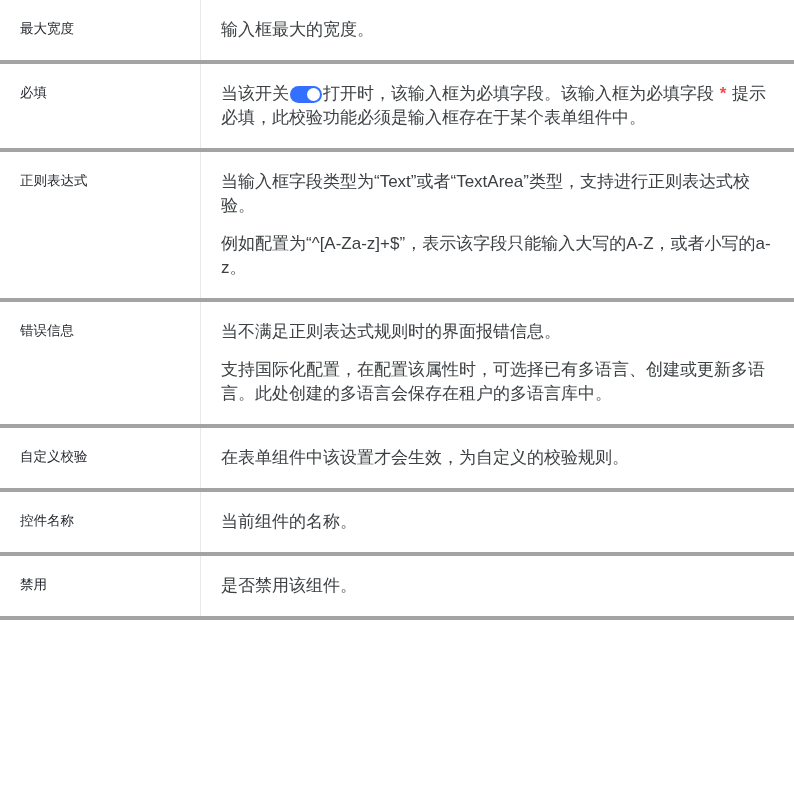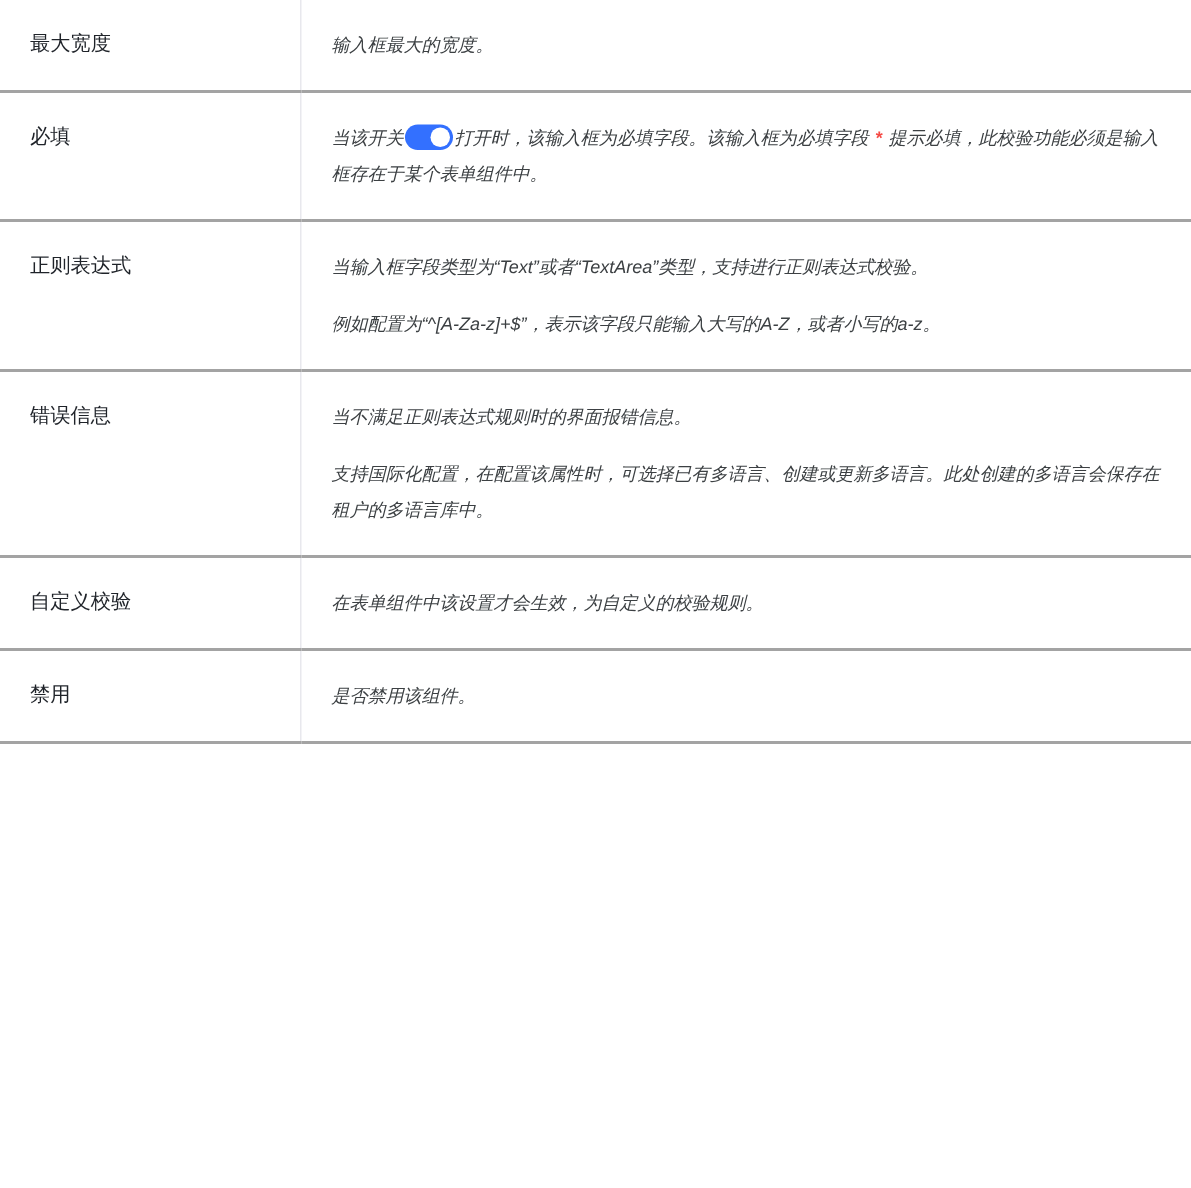--- a/index.html
+++ b/index.html
@@ -13,38 +13,37 @@
     color: #1f2329;
     -webkit-font-smoothing: antialiased;
   }
   .doc-table {
     width: 794px;
     border-collapse: collapse;
     table-layout: fixed;
   }
   .doc-table td {
     border-top: 1px solid #e8e8ed;
-    border-bottom: 2px solid #a3a3a3;
+    border-bottom: 4px solid #a3a3a3;
     vertical-align: top;
     padding: 18px 16px 18px 20px;
   }
   .col-name {
     width: 164px;
     font-size: 13.5px;
     line-height: 22px;
     color: #1f2329;
     border-right: 1px solid #e8e8ed;
   }
   .col-desc {
-    font-size: 12px;
+    font-size: 17px;
     line-height: 24px;
     color: #3c4043;
     padding-left: 22px;
     padding-right: 24px;
-    font-style: italic;
   }
   .desc-p {
     margin: 0;
   }
   .desc-p + .desc-p {
     margin-top: 14px;
   }
   .row-first td {
     border-top: none;
   }
@@ -108,19 +107,25 @@
           <p class="desc-p"><span class="seg">支持国际化配置，在配置该属性时，可选择已有多语言、创建或更新多语言。此处创建的多语言会保存在租户的多语言库中。</span></p>
         </td>
       </tr>
       <tr class="doc-row">
         <td class="col-name">自定义校验</td>
         <td class="col-desc">
           <p class="desc-p"><span class="seg">在表单组件中该设置才会生效，为自定义的校验规则。</span></p>
         </td>
       </tr>
       <tr class="doc-row">
+        <td class="col-name">控件名称</td>
+        <td class="col-desc">
+          <p class="desc-p"><span class="seg">当前组件的名称。</span></p>
+        </td>
+      </tr>
+      <tr class="doc-row">
         <td class="col-name">禁用</td>
         <td class="col-desc">
           <p class="desc-p"><span class="seg">是否禁用该组件。</span></p>
         </td>
       </tr>
     </tbody>
 </table>
 
 </body></html>

